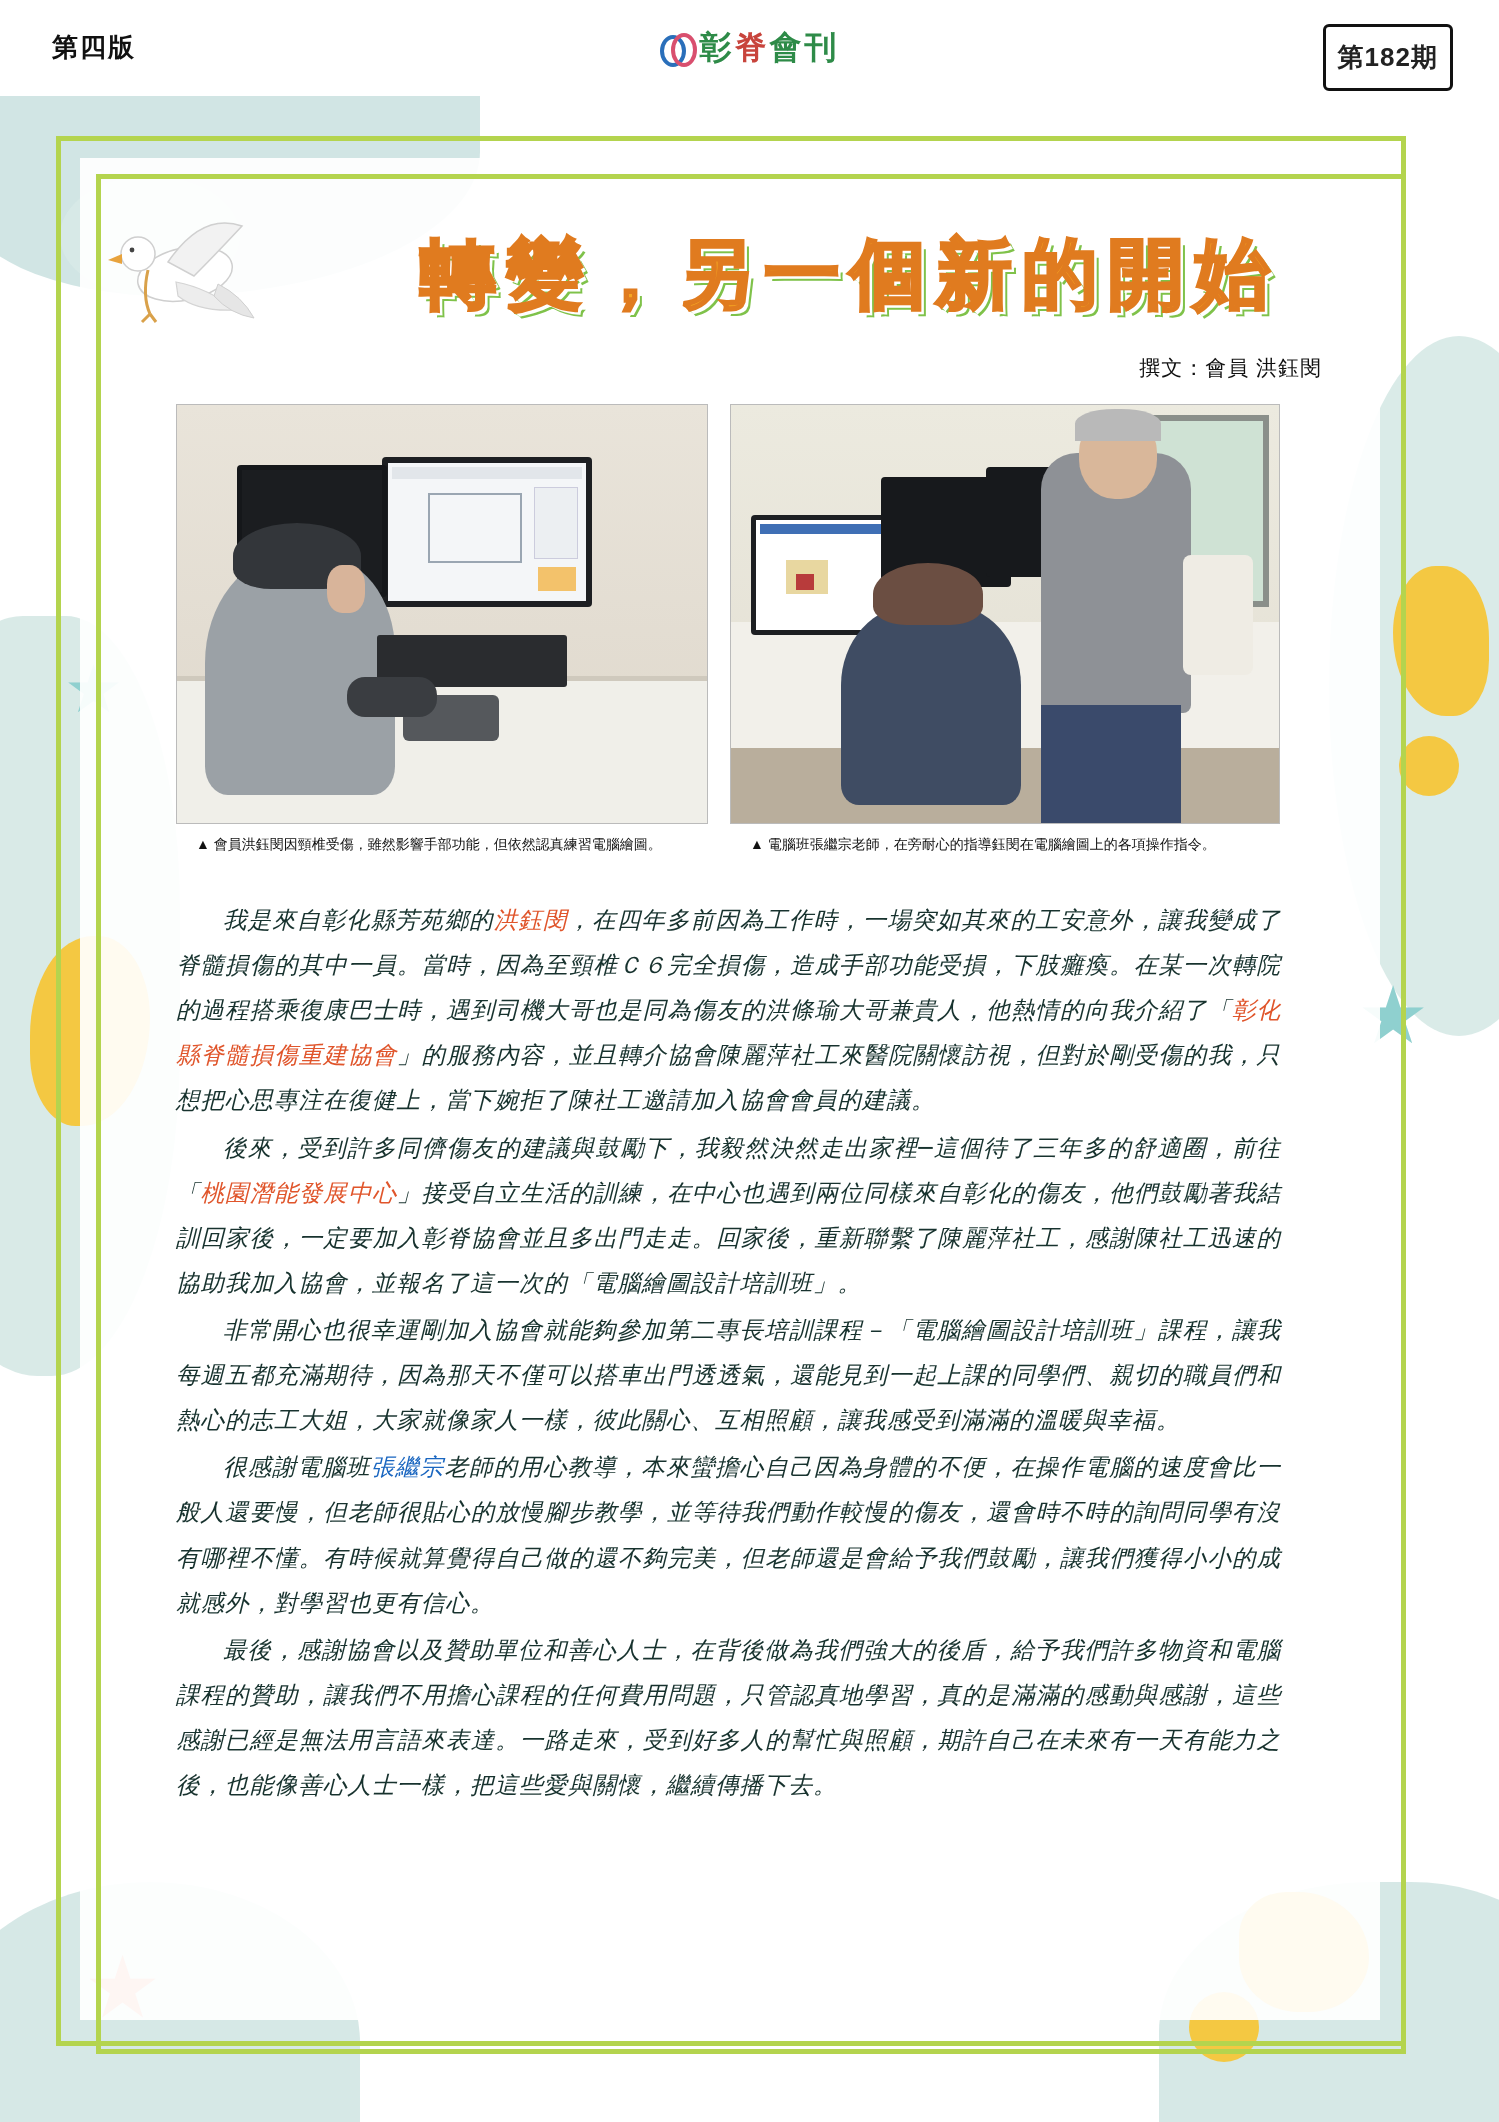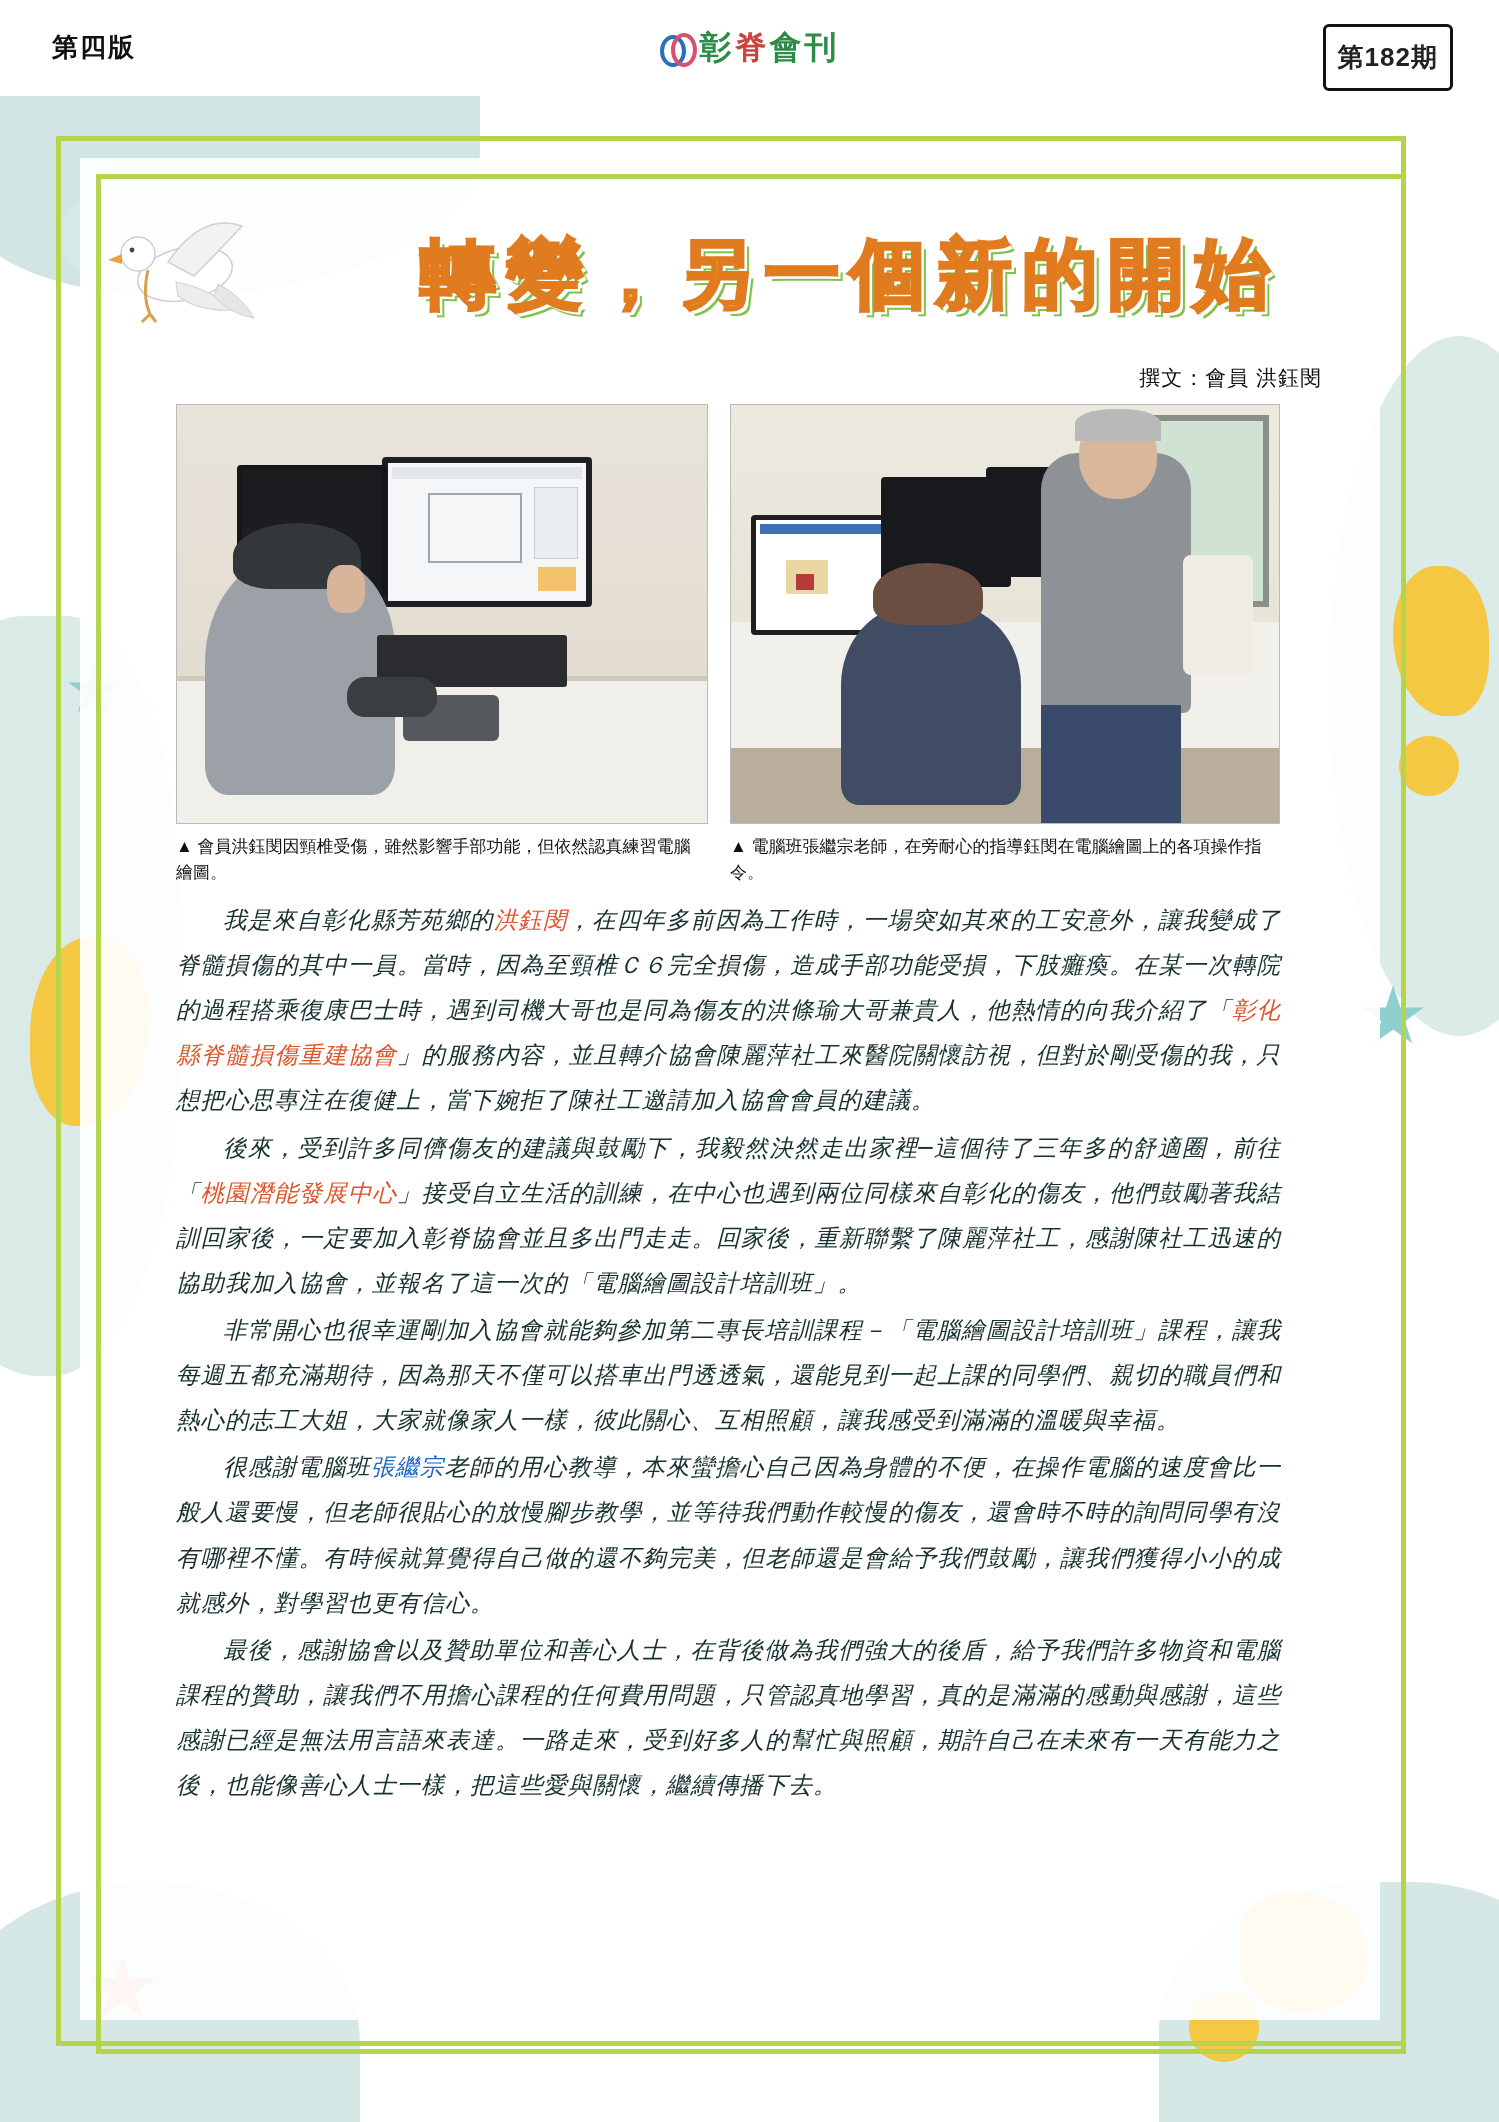--- a/index.html
+++ b/index.html
@@ -200,44 +200,45 @@
     color: #f5a623;
     -webkit-text-stroke: 3px #e07b1f;
     text-shadow:
        4px 4px 0 #ffffff,
        6px 6px 0 #7fc24a;
     white-space: nowrap;
   }
 
   .byline {
     position: absolute;
-    top: 206px;
+    top: 196px;
     right: 58px;
     font-size: 21px;
     color: #111;
     letter-spacing: 1px;
   }
 
   
   .photo {
     position: absolute;
     top: 246px;
     background: #cfcfcf;
     overflow: hidden;
     border: 1px solid #bbb;
   }
   .photo-left { left: 96px; width: 530px; height: 418px; }
   .photo-right { left: 650px; width: 548px; height: 418px; }
 
   .cap {
     position: absolute;
     top: 676px;
-    font-size: 17px;
+    font-size: 14px;
     line-height: 1.5;
     color: #111;
+    margin-left: 20px;
   }
   .cap-left { left: 96px; width: 530px; }
   .cap-right { left: 650px; width: 548px; }
 
   
   .body-text {
     position: absolute;
     top: 740px;
     left: 96px;
     width: 1105px;

